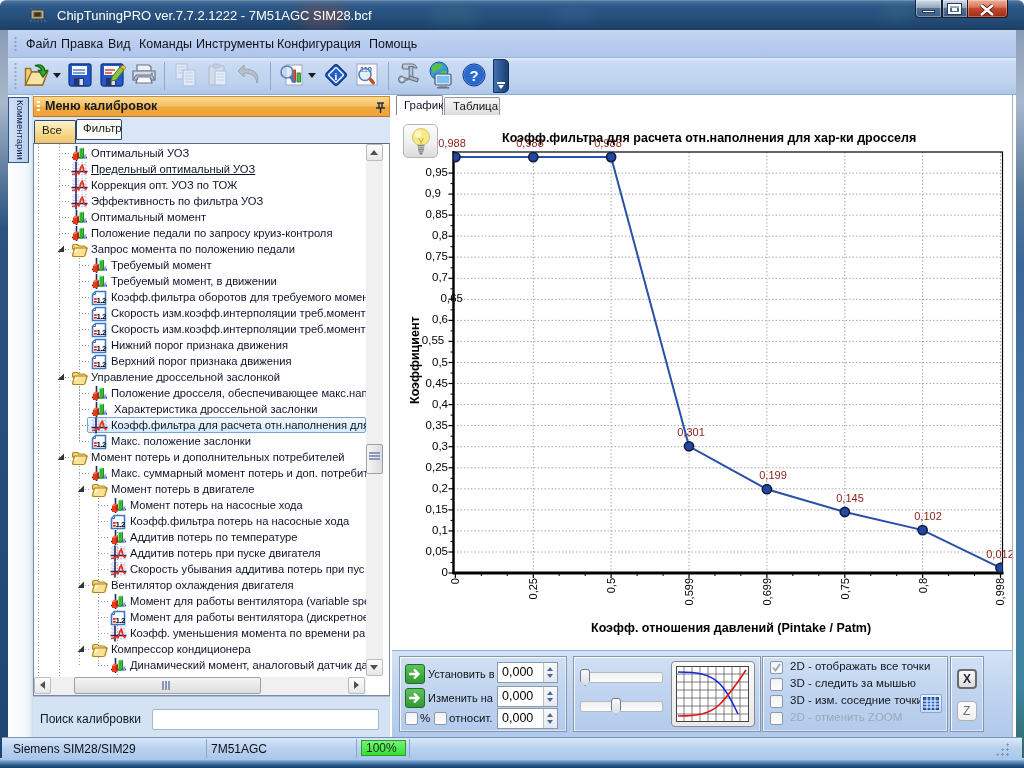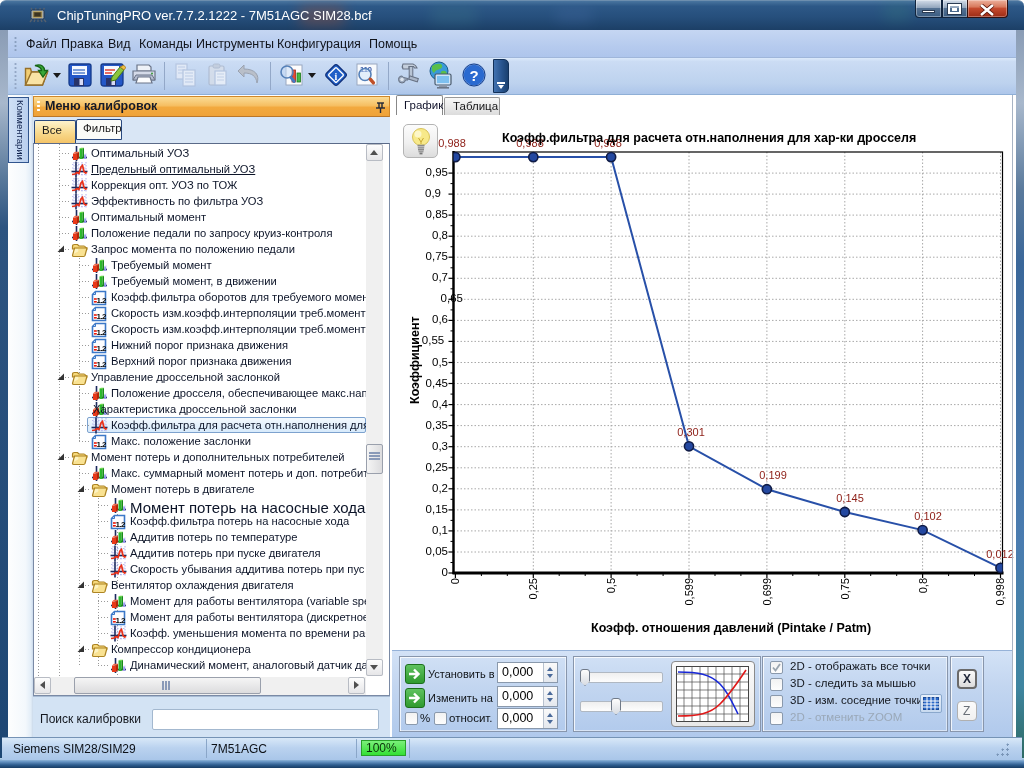--- a/index.html
+++ b/index.html
@@ -399,21 +399,21 @@
 <line x1="1" y1="12.5" x2="16" y2="12.5" stroke="#1c2a5e" stroke-width="1.6"></line>
 <path d="M2 8.5 L6 8.5 L6 15 L2 15 Z" fill="#e83818"></path>
       <path d="M2 8.5 L4 6.8 L8 6.8 L6 8.5 Z" fill="#f06a4a"></path>
       <path d="M6 8.5 L8 6.8 L8 13.2 L6 15 Z" fill="#b02808"></path>
 <path d="M8.5 3.5 L11.5 3.5 L11.5 14 L8.5 14 Z" fill="#2cb82c"></path>
       <path d="M8.5 4 L9.8 2.8 L13 2.8 L11.5 4 Z" fill="#6ad84a"></path>
       <path d="M11.5 4 L13 2.8 L13 12.8 L11.5 14 Z" fill="#188a18"></path>
 <path d="M13.2 9.5 L15.2 9.5 L15.2 14 L13.2 14 Z" fill="#9a9af0"></path>
       <path d="M13.2 9.5 L14 8.8 L16 8.8 L15.2 9.5 Z" fill="#c0c0f8"></path>
 </svg>
-<div class="txt" style="left:59px;top:259px;font-size:11.2px;color:#0c1428;text-align:right;">Характеристика дроссельной заслонки</div>
+<div class="txt" style="left:80px;top:259px;font-size:11.2px;color:#0c1428;text-align:right;">Характеристика дроссельной заслонки</div>
 <div class="abs" style="left:53px;top:273px;width:279px;height:16px;background:linear-gradient(#f3f9fe 0%,#d7eafb 100%);border:1px solid #7da2ce;border-radius:2px;"></div>
 <div class="abs" style="left:45px;top:281px;width:12px;height:1px;background-image:linear-gradient(90deg,#9a9a9a 1px,transparent 1px);background-size:3px 1px;"></div>
 <svg class="abs" style="left:57px;top:273px" width="17" height="17" viewBox="0 0 17 17">
 <g stroke="#b9b9ee" stroke-width="1.1" stroke-dasharray="1.5 1.5">
 <line x1="1" y1="3.5" x2="16" y2="3.5"></line>
         <line x1="1" y1="7" x2="16" y2="7"></line>
         <line x1="1" y1="13.5" x2="16" y2="13.5"></line>
 <line x1="3" y1="1" x2="3" y2="16"></line>
         <line x1="7" y1="1" x2="7" y2="16"></line>
         <line x1="11" y1="1" x2="11" y2="16"></line>
@@ -475,21 +475,21 @@
 <line x1="1" y1="12.5" x2="16" y2="12.5" stroke="#1c2a5e" stroke-width="1.6"></line>
 <path d="M2 8.5 L6 8.5 L6 15 L2 15 Z" fill="#e83818"></path>
       <path d="M2 8.5 L4 6.8 L8 6.8 L6 8.5 Z" fill="#f06a4a"></path>
       <path d="M6 8.5 L8 6.8 L8 13.2 L6 15 Z" fill="#b02808"></path>
 <path d="M8.5 3.5 L11.5 3.5 L11.5 14 L8.5 14 Z" fill="#2cb82c"></path>
       <path d="M8.5 4 L9.8 2.8 L13 2.8 L11.5 4 Z" fill="#6ad84a"></path>
       <path d="M11.5 4 L13 2.8 L13 12.8 L11.5 14 Z" fill="#188a18"></path>
 <path d="M13.2 9.5 L15.2 9.5 L15.2 14 L13.2 14 Z" fill="#9a9af0"></path>
       <path d="M13.2 9.5 L14 8.8 L16 8.8 L15.2 9.5 Z" fill="#c0c0f8"></path>
 </svg>
-<div class="txt" style="left:96px;top:355px;font-size:15px;color:#0c1428;">Момент потерь на насосные хода</div>
+<div class="txt" style="left:96px;top:355px;font-size:11px;color:#0c1428;">Момент потерь на насосные хода</div>
 <div class="abs" style="left:64px;top:377px;width:12px;height:1px;background-image:linear-gradient(90deg,#9a9a9a 1px,transparent 1px);background-size:3px 1px;"></div>
 <svg class="abs" style="left:76px;top:370px" width="16" height="16" viewBox="0 0 16 16">
 <path d="M1.5 4.5 L4.5 1.5 L14.5 1.5 L14.5 14.5 L1.5 14.5 Z" fill="#fdfdff" stroke="#3c78c8" stroke-width="1.6"></path>
 <path d="M1.5 4.5 L4.5 1.5 L4.5 4.5 Z" fill="#bcd6f0" stroke="#3c78c8" stroke-width="1"></path>
 <line x1="3" y1="9" x2="5.8" y2="9" stroke="#e81808" stroke-width="1.6"></line>
 <line x1="3" y1="11.8" x2="5.8" y2="11.8" stroke="#e81808" stroke-width="1.6"></line>
 <text x="5.6" y="12.5" font-size="8px" font-weight="bold" fill="#0a0a0a" font-family="Liberation Sans,sans-serif" letter-spacing="-0.6">1.2</text>
 </svg>
 <div class="txt" style="left:96px;top:371px;font-size:11.2px;color:#0c1428;">Коэфф.фильтра потерь на насосные хода</div>
 <div class="abs" style="left:64px;top:393px;width:12px;height:1px;background-image:linear-gradient(90deg,#9a9a9a 1px,transparent 1px);background-size:3px 1px;"></div>

